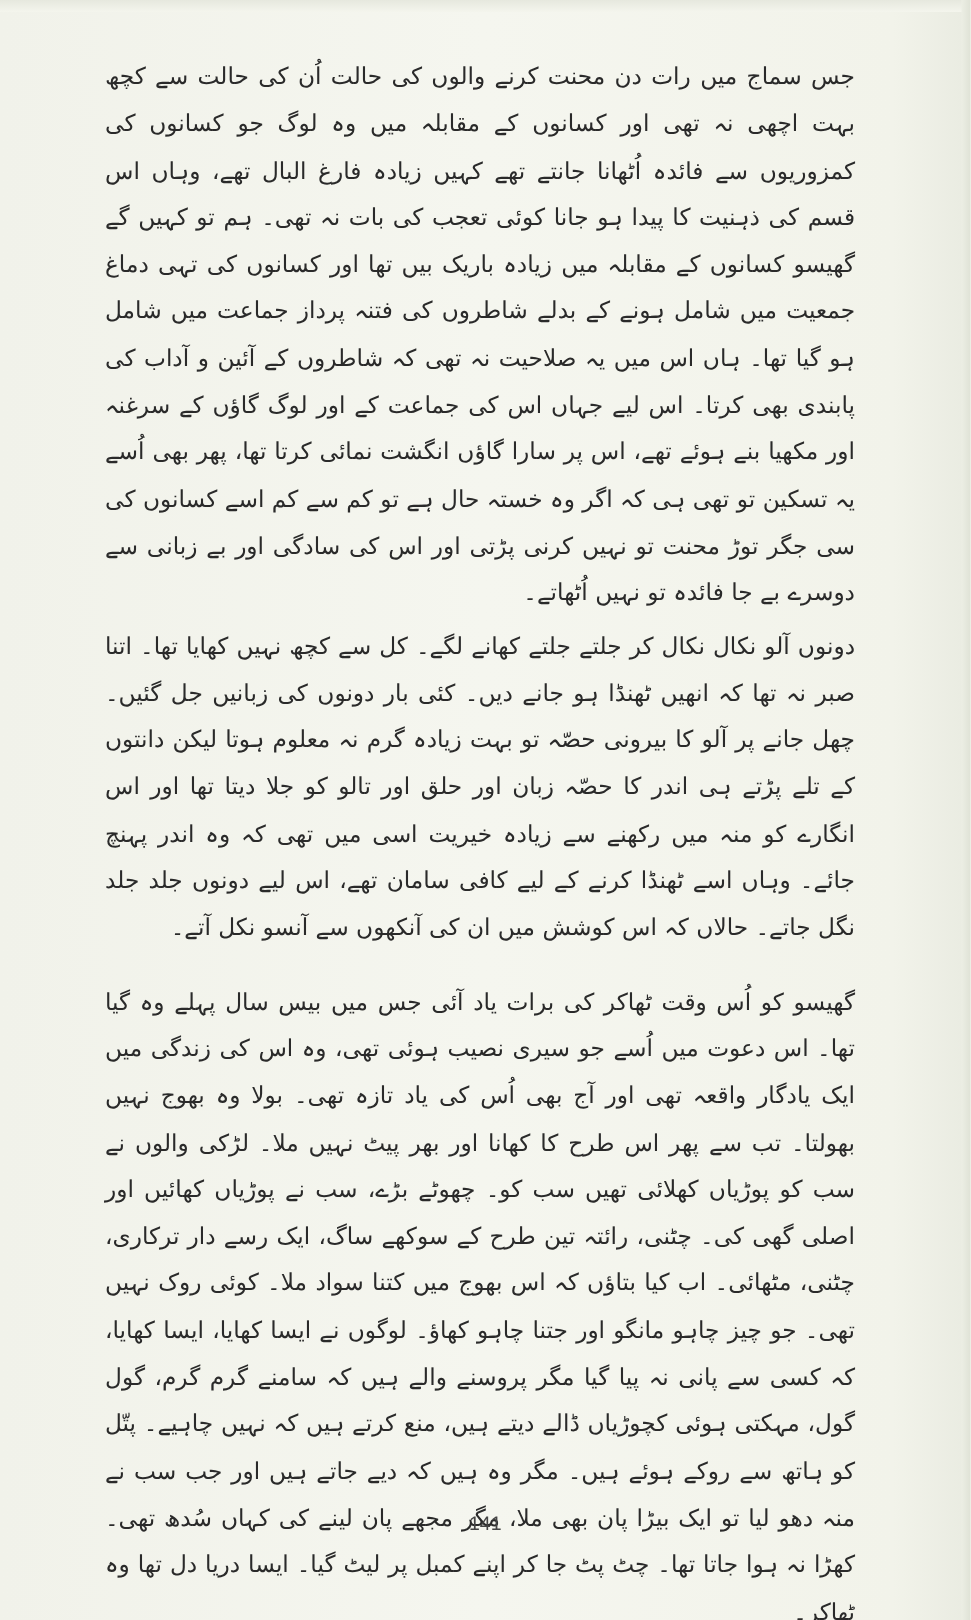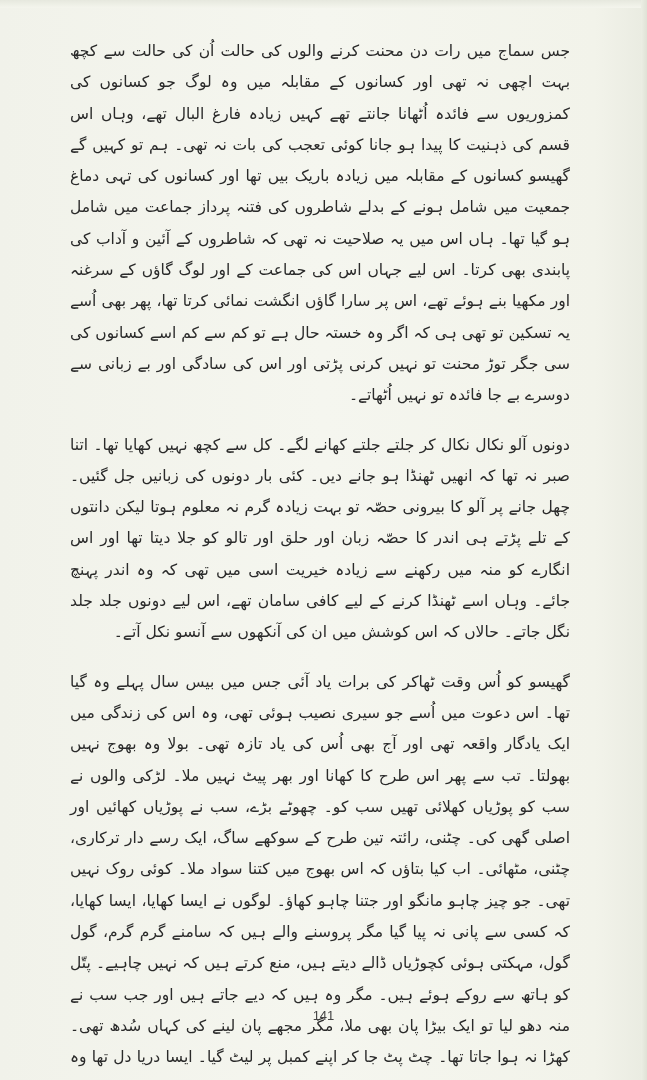--- a/index.html
+++ b/index.html
@@ -23,21 +23,21 @@
   }
   .text-block {
     position: absolute; left: 70px; top: 36px; width: 500px;
     direction: rtl; text-align: justify; text-align-last: right;
     color: #2a2a2a;
     font-family: "DejaVu Sans", sans-serif;
     font-size: 15.5px;
     line-height: 31.3px;
   }
   .para { margin: 0 0 18px 0; }
-  .para.p1 { margin-bottom: 18px; }
+  .para.p1 { margin-bottom: 4px; }
   .para.p2 { }
   .page-number {
     position: absolute; top: 1008px; left: 0; width: 647px; text-align: center;
     font-family: "Liberation Sans", sans-serif; font-size: 13px; color: #444;
     direction: ltr;
   }
 </style>
 </head>
 <body>
 

